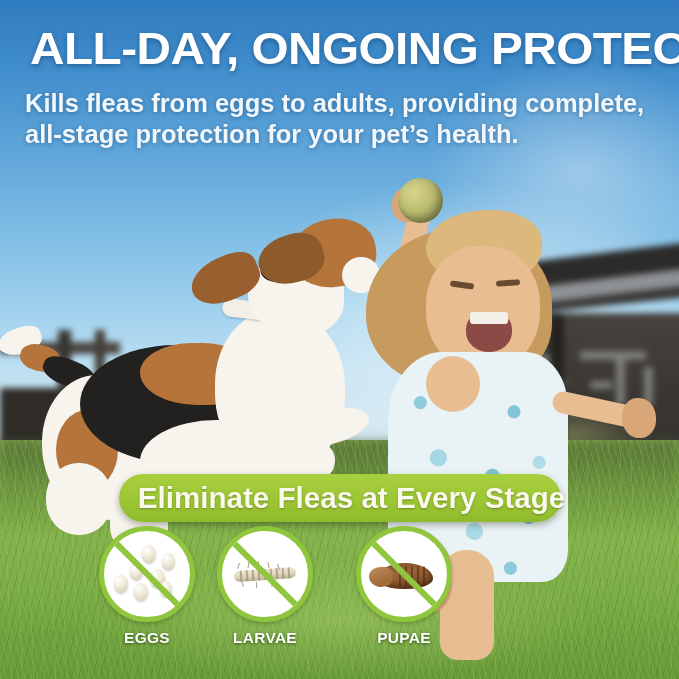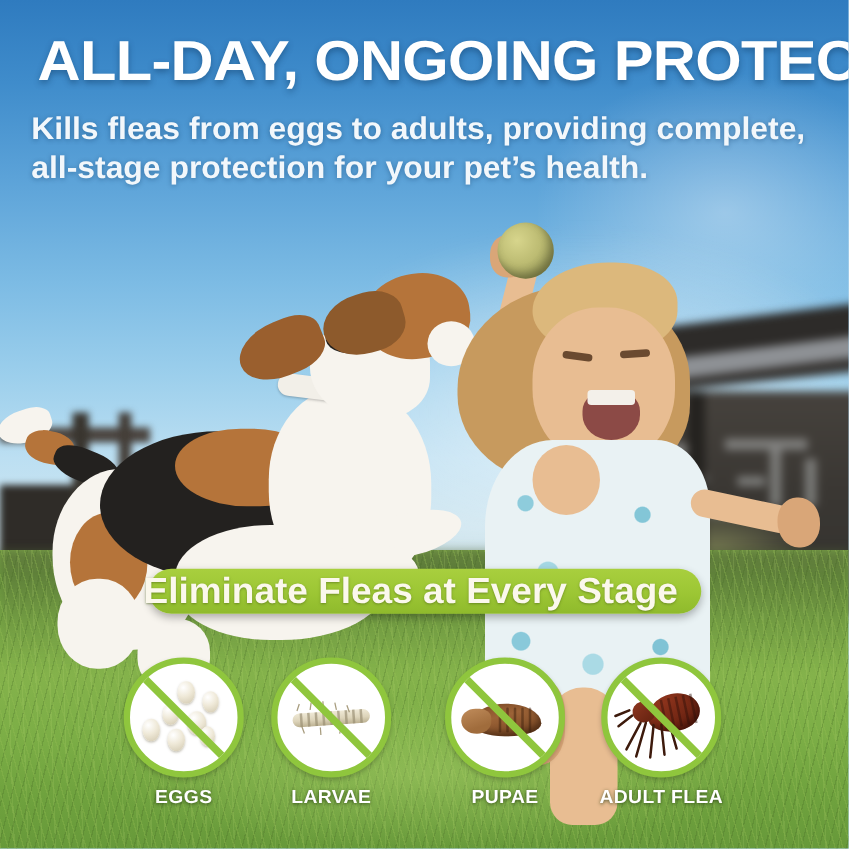--- a/index.html
+++ b/index.html
@@ -120,25 +120,25 @@
   .dress{background:#e9f2f4;}
 
   .ball{
     position:absolute;left:398px;top:178px;width:45px;height:45px;border-radius:50%;
     background:radial-gradient(circle at 35% 32%,#d7d58c 0%,#bcbb72 45%,#8e9153 85%);
     box-shadow:inset -3px -4px 7px rgba(60,60,30,.45);
   }
 
   
   .banner{
-    position:absolute;left:119px;top:455px;width:442px;height:36px;
+    position:absolute;left:119px;top:474px;width:442px;height:48px;
     border-radius:24px;
     background:linear-gradient(180deg,#a8cf3e 0%,#9cc634 55%,#8fba2c 100%);
     box-shadow:0 3px 7px rgba(0,0,0,.30);
-    display:flex;align-items:center;justify-content:flex-start;
+    display:flex;align-items:center;justify-content:flex-end;
   }
   .banner-text{
     font-family:"Liberation Sans Narrow","Liberation Sans",sans-serif;
     font-weight:bold;font-size:29px;letter-spacing:0px;color:#fbf8ec;
     text-shadow:0 1px 2px rgba(70,95,20,.55);
     transform:scaleX(1.02);white-space:nowrap;
   }
 
   
   .icon-row{position:absolute;left:0;top:526px;width:664px;height:120px;}
@@ -367,36 +367,15 @@
           <div class="pupa-seg" style="left:34px;"></div>
             <div class="pupa-seg" style="left:40px;"></div>
           <div class="pupa-seg" style="left:46px;"></div>
         </div>
         <div class="pupa-cap"></div>
         <div class="slash"></div>
       </div>
       <div class="icon-label">PUPAE</div>
     </div>
 
-    <div class="icon-item" style="left:474px;top:0;">
-      <div class="circle">
-        <div class="flea-body">
-          <div class="flea-seg" style="left:12px;"></div>
-            <div class="flea-seg" style="left:18px;"></div>
-          <div class="flea-seg" style="left:24px;"></div>
-            <div class="flea-seg" style="left:30px;"></div>
-          <div class="flea-seg" style="left:36px;"></div>
-        </div>
-        <div class="flea-head"></div>
-        <div class="flea-leg" style="left:26px;top:46px;width:2px;height:26px;transform:rotate(28deg);"></div>
-        <div class="flea-leg" style="left:30px;top:46px;width:2px;height:30px;transform:rotate(16deg);"></div>
-        <div class="flea-leg" style="left:36px;top:48px;width:2px;height:28px;transform:rotate(6deg);"></div>
-        <div class="flea-leg" style="left:42px;top:48px;width:2px;height:26px;transform:rotate(-6deg);"></div>
-        <div class="flea-leg" style="left:48px;top:46px;width:2px;height:24px;transform:rotate(-16deg);"></div>
-        <div class="flea-ant" style="left:20px;top:40px;width:2px;height:16px;transform:rotate(52deg);"></div>
-        <div class="flea-ant" style="left:18px;top:36px;width:2px;height:14px;transform:rotate(68deg);"></div>
-        <div class="slash"></div>
-      </div>
-      <div class="icon-label">ADULT FLEA</div>
-    </div>
 
   </div>
 </div>
 
 </body></html>

